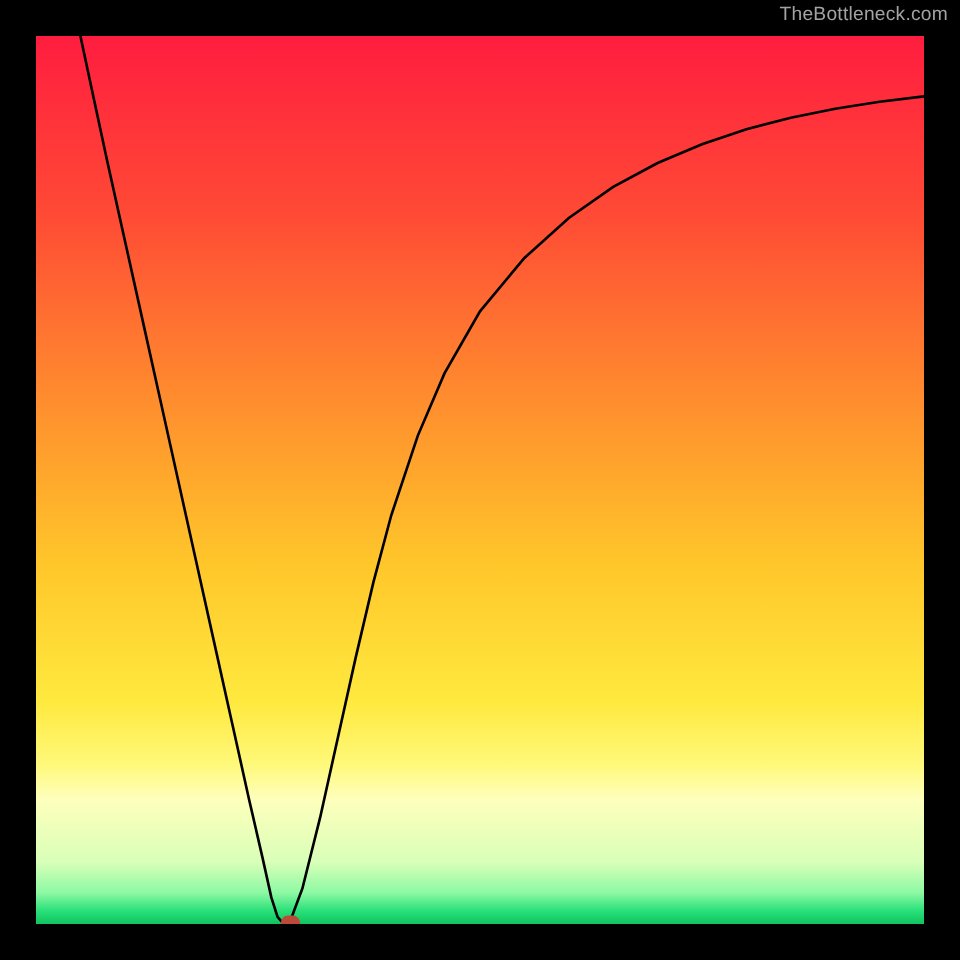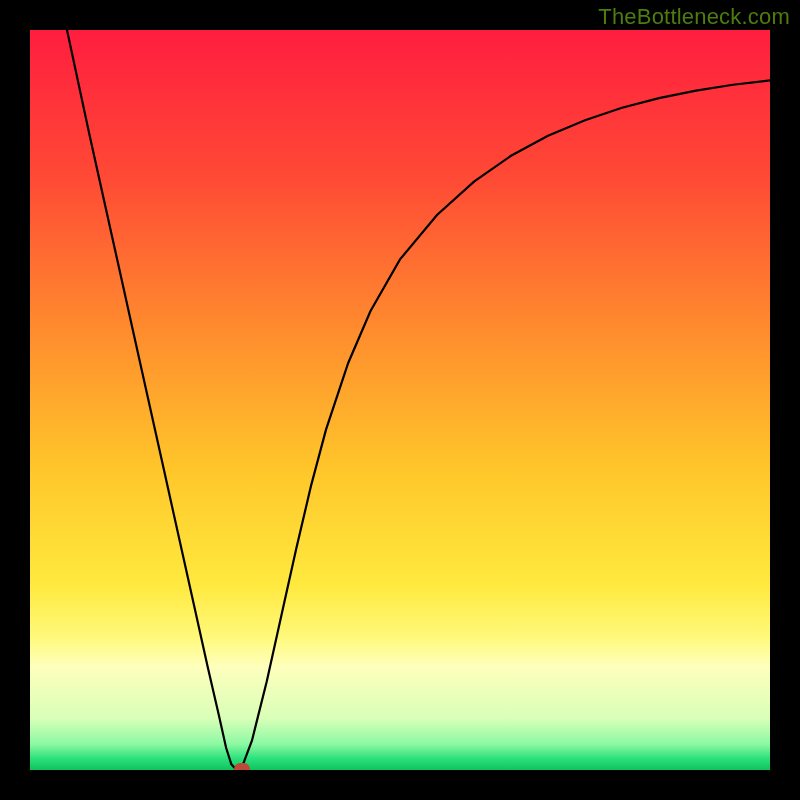--- a/index.html
+++ b/index.html
@@ -8,23 +8,23 @@
     width: 800px;
     height: 800px;
     background: #000;
     font-family: Arial, Helvetica, sans-serif;
     overflow: hidden;
   }
   .attribution {
     position: absolute;
     top: 4px;
     right: 10px;
-    font-size: 22px;
+    font-size: 16px;
     font-weight: 400;
-    color: #4d7c0f;
+    color: #a3a3a3;
     letter-spacing: 0.2px;
     z-index: 10;
   }
   .plot-wrap {
     position: absolute;
     left: 30px;
     top: 30px;
     width: 740px;
     height: 740px;
     overflow: hidden;

